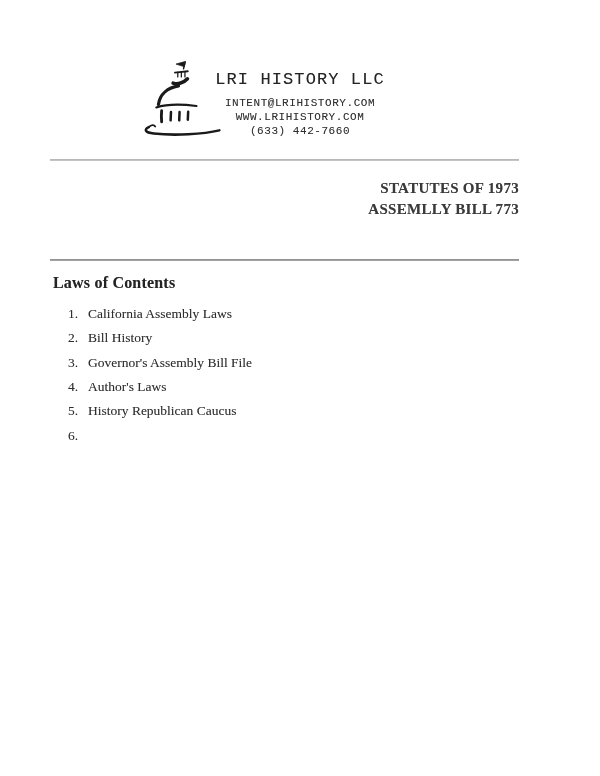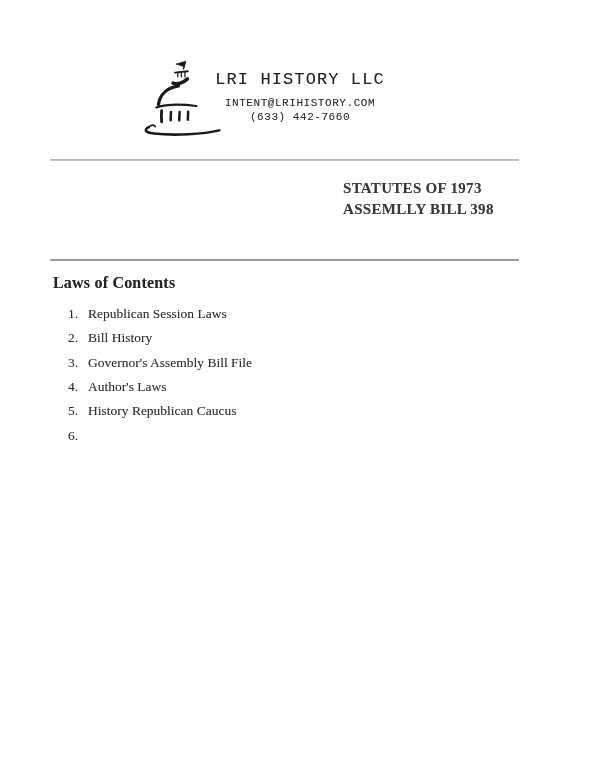--- a/index.html
+++ b/index.html
@@ -67,21 +67,21 @@
     height: 2px;
     background: linear-gradient(#8d8d8d, #a8a8a8);
   }
 
   
   .case-block {
     position: absolute;
     left: 343px;
     top: 178px;
     width: 176px;
-    text-align: left;
+    text-align: right;
     font-weight: bold;
     font-size: 15px;
     line-height: 20.8px;
     letter-spacing: 0.3px;
     color: #3a3a3a;
     text-shadow: 0 0 0.6px rgba(50,50,50,0.4);
   }
   .case-block div { white-space: pre; }
 
   
@@ -148,38 +148,39 @@
 
         <path d="M 30,193 C 37,186 45,186 48,191" stroke-width="5"></path>
         <path d="M 30,193 C 16,199 19,208 44,211 C 102,217 182,213 227,202" stroke-width="7"></path>
       </g>
     </svg>
   </div>
 
   <div class="masthead-text">
     <div class="company-name">LRI HISTORY LLC</div>
     <div class="contact-line first">INTENT@LRIHISTORY.COM</div>
+    <div class="contact-line">WWW.LRIHISTORY.COM</div>
     <div class="contact-line">(633) 442-7660</div>
   </div>
 
   <div class="rule rule-top"></div>
 
   <div class="case-block">
     <div>STATUTES OF 1973</div>
-    <div>ASSEMLLY BILL 398</div>
+    <div>ASSEMLLY BILL 773</div>
   </div>
 
   <div class="rule rule-bottom"></div>
 
   <h2 class="toc-title">Laws of Contents</h2>
 
   <div class="toc-list">
     <div class="toc-row">
       <span class="toc-num">1.</span>
-      <span class="toc-label">Republican Session Laws</span>
+      <span class="toc-label">California Assembly Laws</span>
     </div>
     <div class="toc-row">
       <span class="toc-num">2.</span>
       <span class="toc-label">Bill History</span>
     </div>
     <div class="toc-row">
       <span class="toc-num">3.</span>
       <span class="toc-label">Governor's Assembly Bill File</span>
     </div>
     <div class="toc-row">

